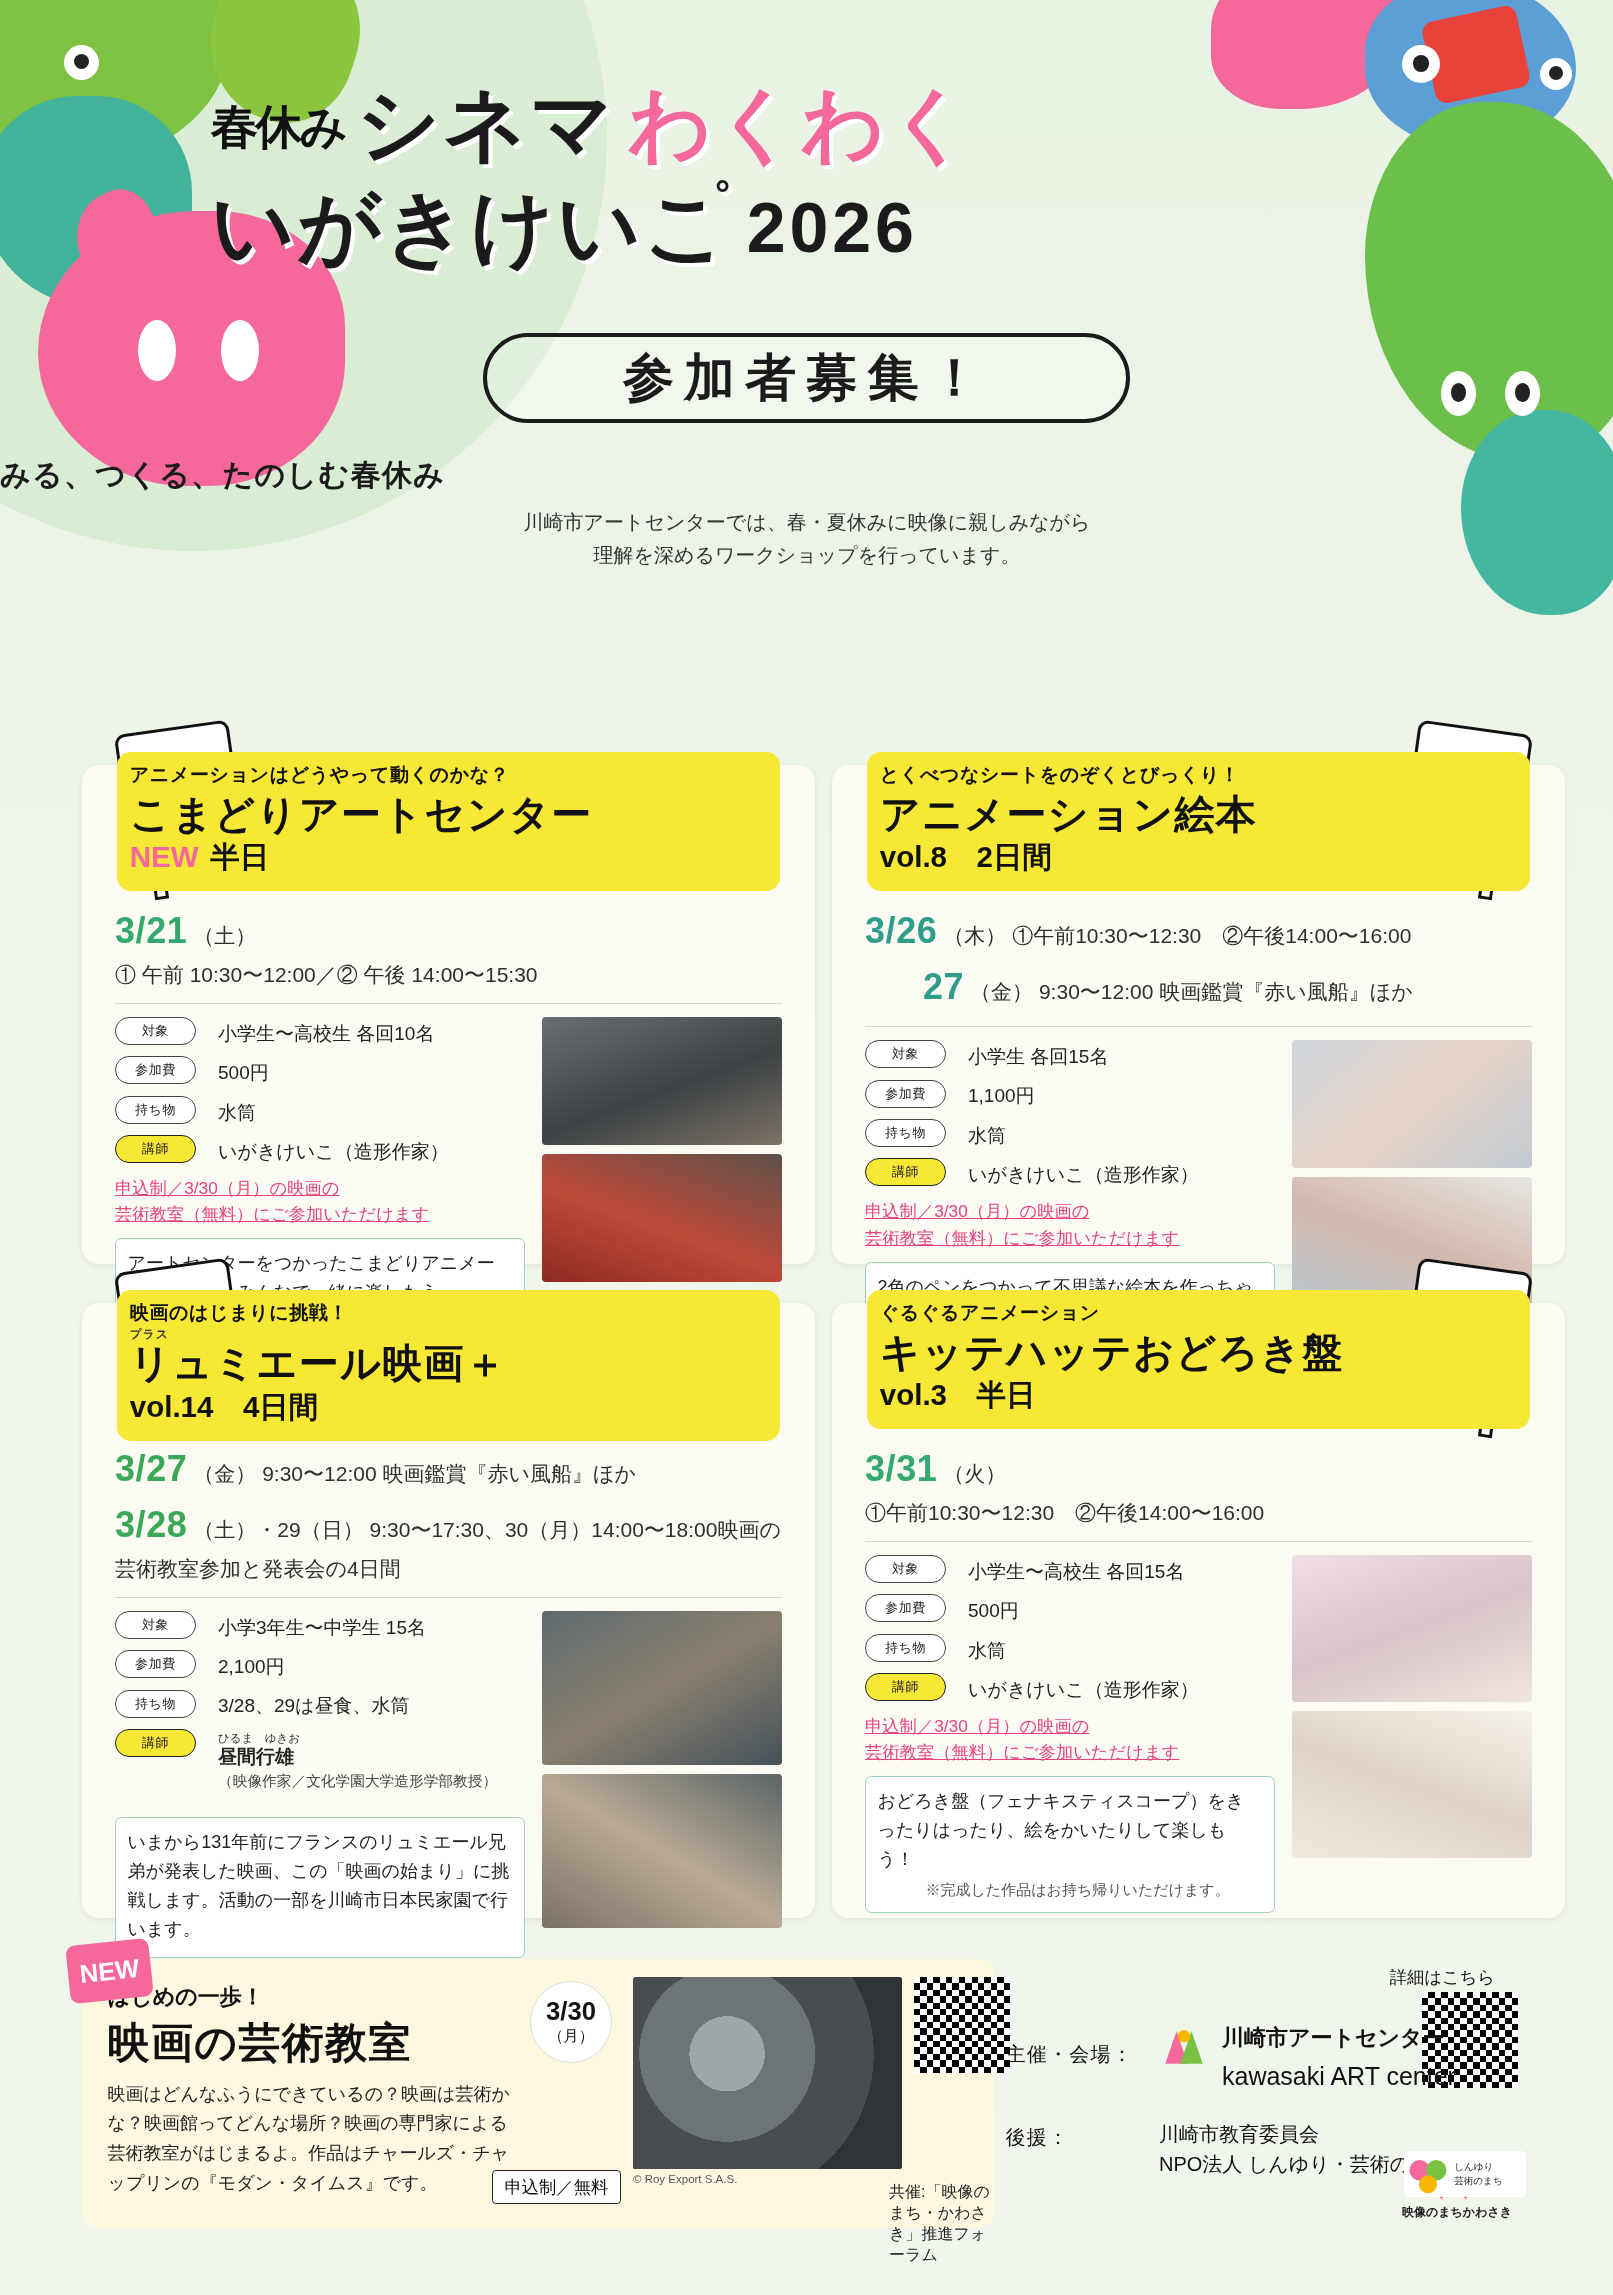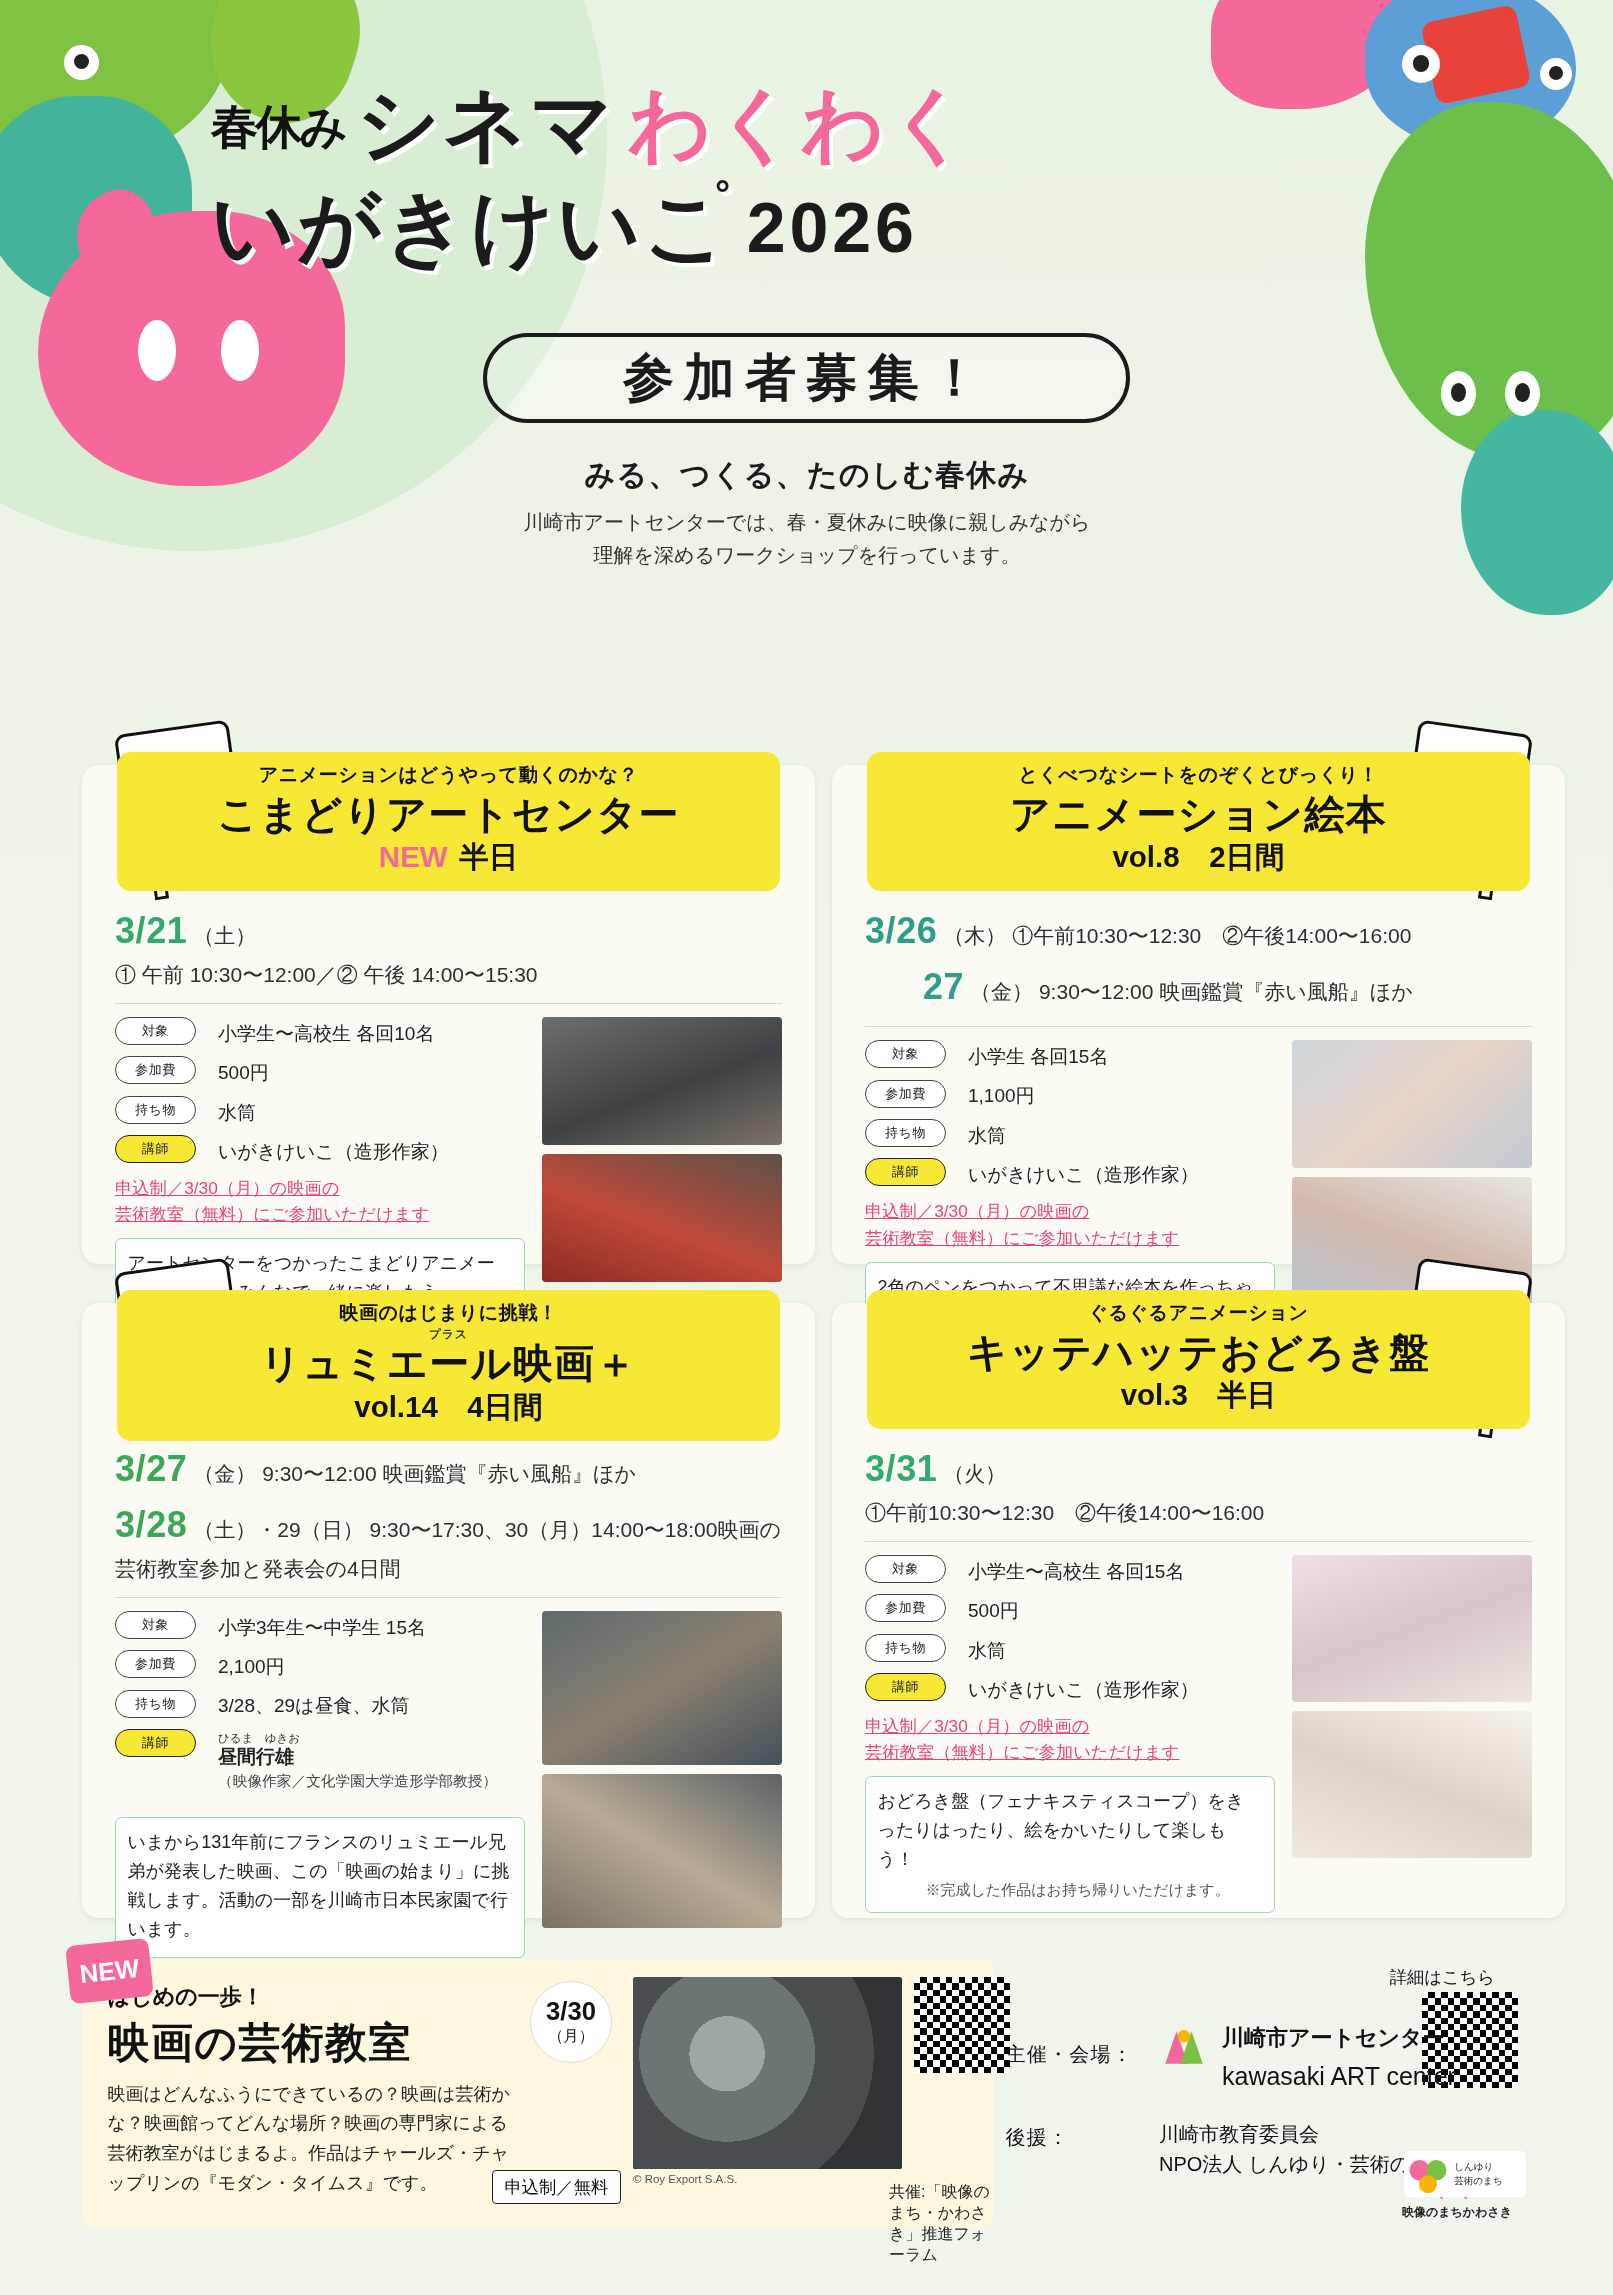--- a/index.html
+++ b/index.html
@@ -83,38 +83,38 @@
   .ruby-p { position:relative; }
   .ruby-p::after{ content:"°"; position:absolute; right:-2.6px; top:-11.5px; font-size:38px; }
 
   .cta {
     position:absolute; left:483px; top:333px; width:647px; height:90px;
     border:4.5px solid #1b1b1b; border-radius:45px; background:rgba(255,255,255,0.25);
     display:flex; align-items:center; justify-content:center;
   }
   .cta span { font-size:51px; font-weight:bold; letter-spacing:10.2px; color:#1b1b1b; }
 
-  .subtitle { position:absolute; left:0; right:0; top:455px; text-align:center;
+  .subtitle { position:absolute; left:0; right:0; top:455px; 
     font-size:30px; font-weight:bold; color:#1b1b1b; letter-spacing:1.3px; }
   .lead { position:absolute; left:0; right:0; top:506px; text-align:center;
     font-size:20px; line-height:1.65; color:#333; }
 
   
   .card {
     position:absolute; width:733px; background:#fbfbf3;
     border-radius:16.6px; box-shadow:0 1.9px 6.4px rgba(0,0,0,0.07);
   }
   #card-a { left:82px; top:765px; height:499px; }
   #card-b { left:832px; top:765px; height:499px; }
   #card-c { left:82px; top:1303px; height:615px; }
   #card-d { left:832px; top:1303px; height:615px; }
 
   .banner {
     position:absolute; left:35px; top:-12.8px; width:663px; background:#f7e836;
-    border-radius:14px; padding:10.2px 12.8px 12.8px; text-align:center;
+    border-radius:14px; padding:10.2px 12.8px 12.8px; text-align:left;
   }
   .banner .bn-top { font-size:19px; font-weight:bold; color:#111; letter-spacing:0.6px; }
   .banner .bn-main { font-size:40px; font-weight:bold; color:#111; letter-spacing:1.3px; line-height:1.15; margin-top:2.6px; }
   .banner .bn-sub { font-size:29.5px; font-weight:bold; color:#111; margin-top:1.3px; }
   .bn-new { color:#f4689c; font-size:29.5px; font-weight:bold; margin-right:11.5px; }
 
   .tag {
     position:absolute; width:115px; height:96px; background:#fff;
     border:3.8px solid #111; border-radius:10.2px; display:flex; align-items:center; justify-content:center;
     font-size:55px; font-weight:bold;

